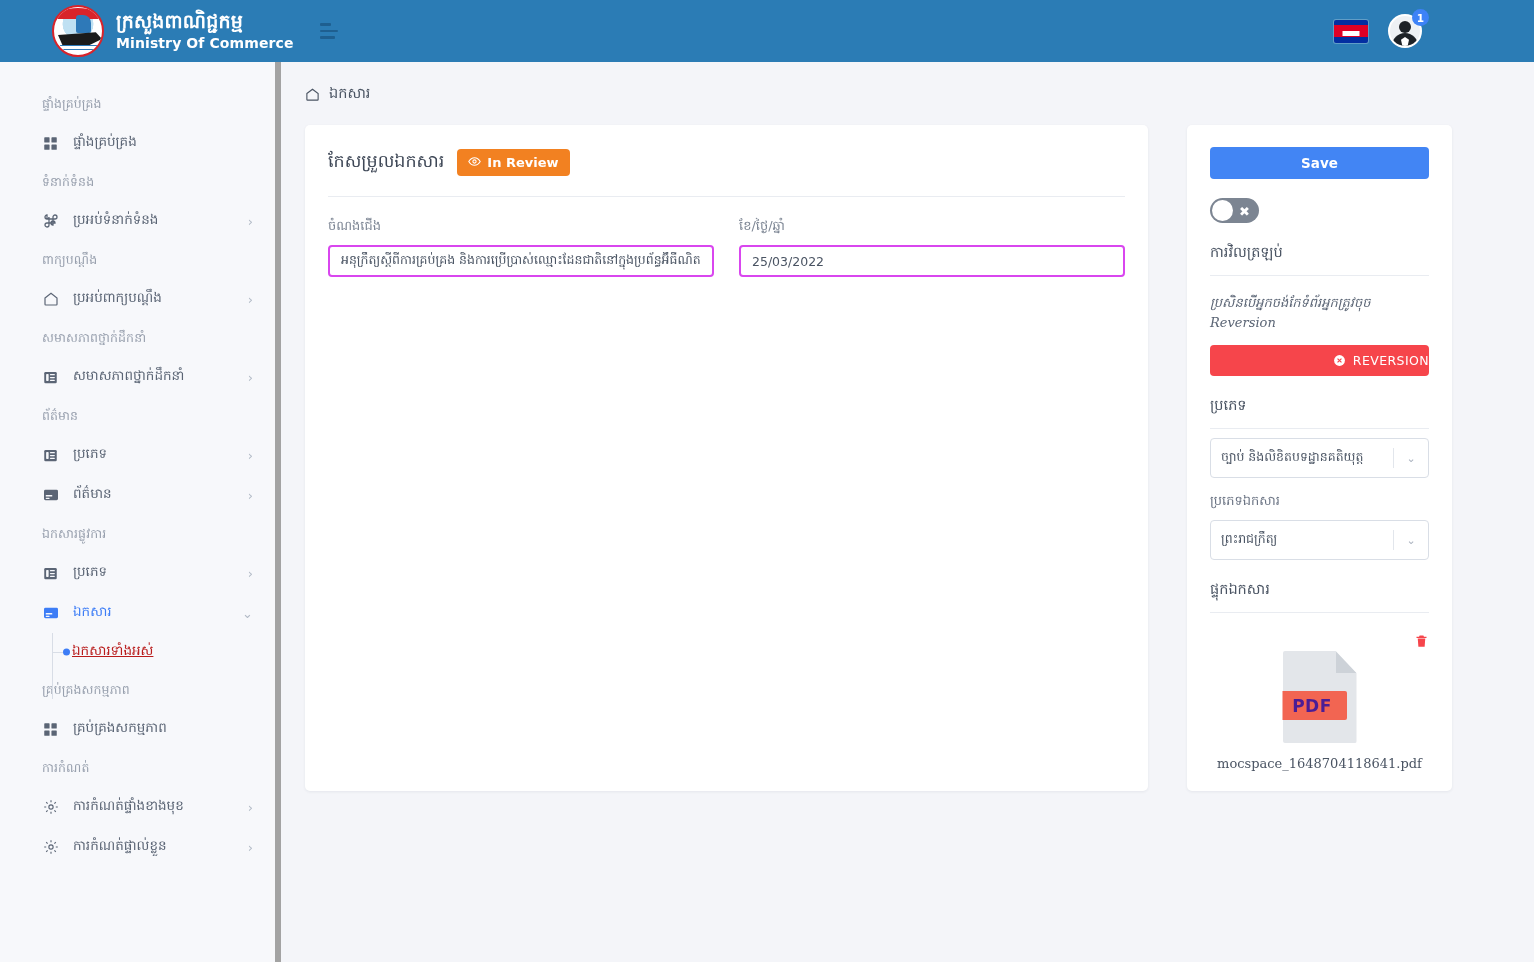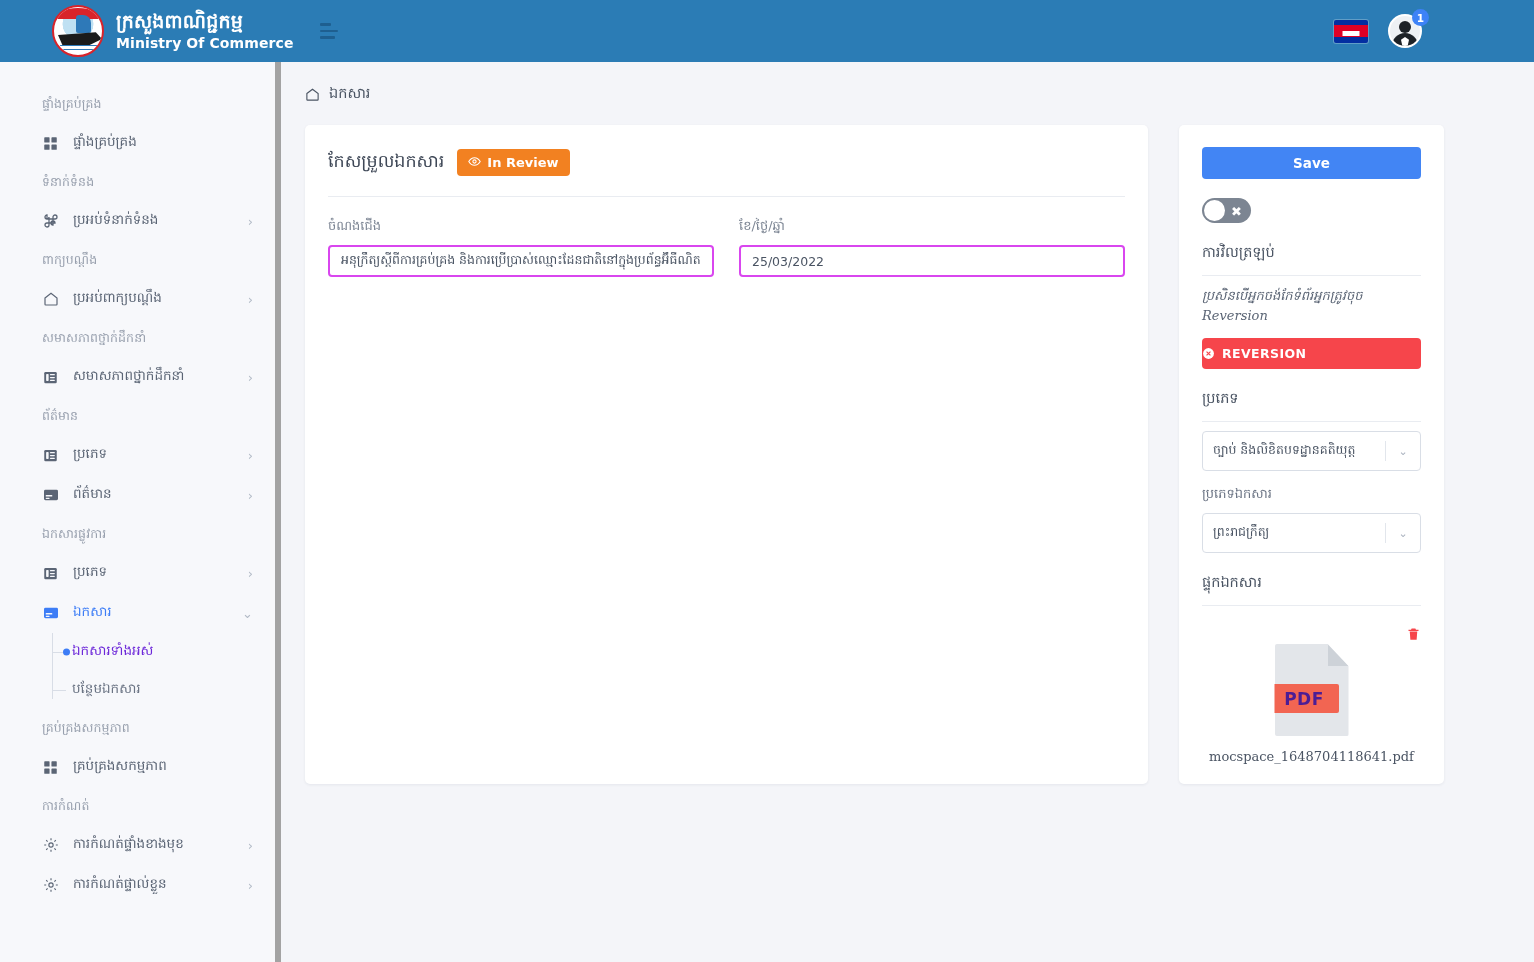--- a/index.html
+++ b/index.html
@@ -146,35 +146,35 @@
   }
   .sb-sub {
     display: flex; align-items: center; height: 38px;
     font-size: 13.5px; color: #6b7484; cursor: pointer;
     position: relative; padding-left: 20px;
   }
   .sb-sub::before {
     content: ""; position: absolute; left: 0; top: 50%;
     width: 14px; height: 1px; background: #d8dde6;
   }
-  .sb-sub.active { color: #6d28d9; }
+  .sb-sub.active { color: #b91c1c; text-decoration: underline; }
   .sb-sub .dot {
     position: absolute; left: 11px; top: 50%; transform: translateY(-50%);
     width: 7px; height: 7px; border-radius: 50%; background: #3d7df6;
   }
 
   
   .main { position: absolute; top: 62px; left: 281px; width: 1253px; height: 900px; }
   .breadcrumb {
     display: flex; align-items: center; gap: 9px;
     padding: 22px 0 0 24px; font-size: 14.5px; color: #4a5463;
   }
   .breadcrumb .home-ico { color: #4a5463; display: flex; }
 
-  .content-row { display: flex; gap: 0; padding: 20px 0 0 24px; }
+  .content-row { display: flex; gap: 8px; padding: 20px 0 0 24px; }
 
   .card {
     width: 843px; background: #fff; border-radius: 5px;
     box-shadow: 0 1px 3px rgba(25,40,70,.07);
     padding: 24px 23px 26px 23px;
   }
   .card-head { display: flex; align-items: center; gap: 13px; }
   .card-title { font-size: 17.5px; color: #3f4857; font-weight: 400; }
   .pill-review {
     display: inline-flex; align-items: flex-start; gap: 6px;
@@ -218,29 +218,29 @@
   }
   .toggle .x {
     position: absolute; right: 9px; top: 50%; transform: translateY(-50%);
     color: #fff; font-size: 13px; font-weight: 700; line-height: 1;
   }
   .panel-heading {
     margin-top: 20px; font-size: 14.5px; color: #4a5463;
     padding-bottom: 11px; border-bottom: 1px solid #e9ecf1;
   }
   .panel-note {
-    margin-top: 10px; font-size: 13px; color: #5b6575;
+    margin-top: 17px; font-size: 13px; color: #5b6575;
     font-style: italic; line-height: 1.5;
     font-family: "DejaVu Serif", "Liberation Serif", serif;
   }
   .btn-reversion {
     margin-top: 13px; width: 100%; height: 31px;
     border: none; border-radius: 4px; background: #f6454b; color: #fff;
-    font-size: 12.5px; font-weight: 700; letter-spacing: .4px;
-    cursor: pointer; display: flex; align-items: center; justify-content: flex-start; gap: 7px;
+    font-size: 12.5px; font-weight: 400; letter-spacing: .4px;
+    cursor: pointer; display: flex; align-items: center; justify-content: flex-end; gap: 7px;
     font-family: "DejaVu Sans", "Liberation Sans", sans-serif;
   }
   .sel-label { margin-top: 14px; font-size: 13px; color: #6b7484; }
   .select-box {
     margin-top: 9px; width: 100%; height: 40px;
     border: 1px solid #d9dee6; border-radius: 4px;
     display: flex; align-items: center; cursor: pointer; background: #fff;
   }
   .select-box .val {
     flex: 1; padding: 0 10px; font-size: 12.5px; color: #4a5463;
@@ -413,23 +413,20 @@
           </svg>
         </span>
         <span class="lbl">ឯកសារ</span>
         <span class="chev">⌄</span>
       </div>
     </div>
   <div class="sb-sub-wrap" id="sb-sub">
       <div class="sb-sub active">
         <span class="dot"></span>
         <span>ឯកសារទាំងអស់</span>
-      </div>
-      <div class="sb-sub">
-        <span>បន្ថែមឯកសារ</span>
       </div>
     </div>
   <div id="sb-bottom">
       <div class="sb-section">គ្រប់គ្រងសកម្មភាព</div>
       <div class="sb-item">
         <span class="ico">
           <svg width="15" height="15" viewBox="0 0 24 24" fill="currentColor">
             <rect x="2" y="2" width="8.5" height="8.5" rx="1"></rect>
             <rect x="13.5" y="2" width="8.5" height="8.5" rx="1"></rect>
             <rect x="2" y="13.5" width="8.5" height="8.5" rx="1"></rect>

